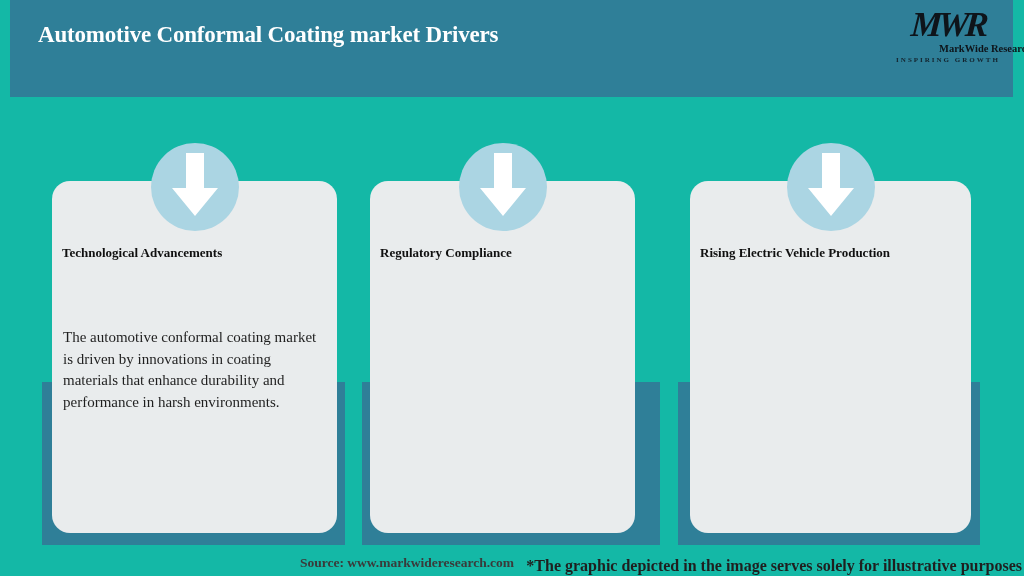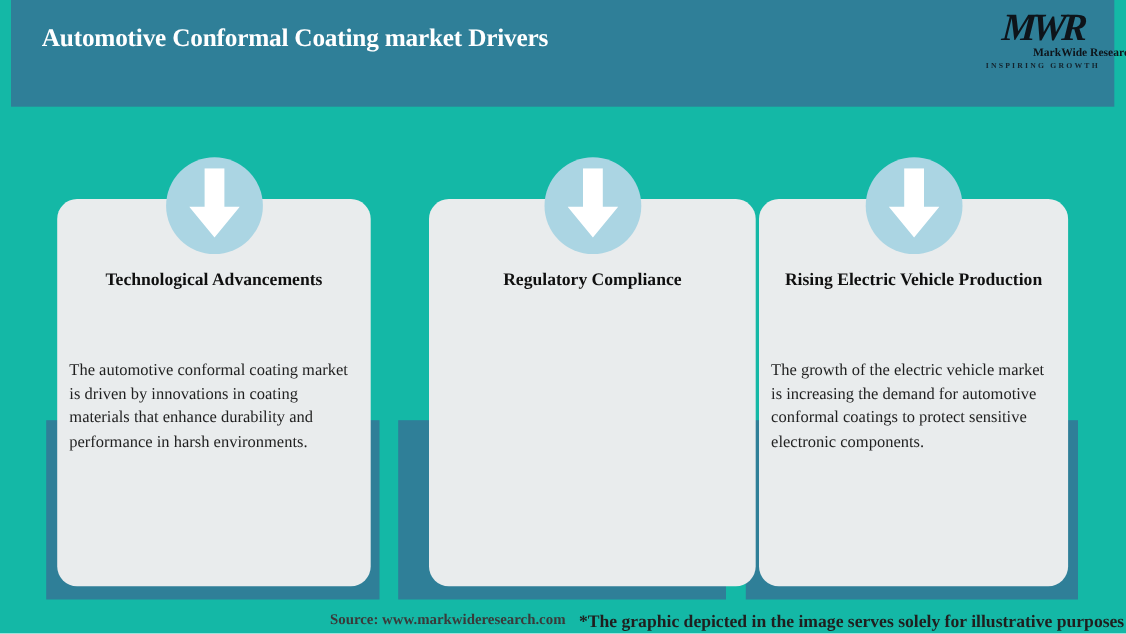--- a/index.html
+++ b/index.html
@@ -72,41 +72,40 @@
   .frame.f3 { left: 678px; width: 302px; }
 
   
   .card {
     position: absolute;
     top: 181px; height: 352px;
     background: #E9ECED;
     border-radius: 18px;
   }
   .card.c1 { left: 52px;  width: 285px; }
-  .card.c2 { left: 390px; width: 297px; }
+  .card.c2 { left: 370px; width: 265px; }
   .card.c3 { left: 690px; width: 281px; }
 
   .icon-circle {
     position: absolute;
     top: -38px; left: 50%;
     transform: translateX(-50%);
     width: 88px; height: 88px;
     border-radius: 50%;
     background: #ABD5E3;
     display: flex;
     align-items: center;
     justify-content: center;
   }
   .icon-circle svg { display: block; margin-top: -4px; }
 
   .card-title {
     position: absolute;
     top: 64px; left: 10px; right: 10px;
-    text-align: center;
-    font-size: 16px;
+    font-size: 13px;
     font-weight: bold;
     color: #101010;
     line-height: 1.28;
   }
   .card-body {
     position: absolute;
     top: 146px; left: 11px; right: 9px;
     font-size: 15px;
     line-height: 21.7px;
     color: #1f1f1f;
@@ -168,19 +167,18 @@
     <div class="card-title">Regulatory Compliance</div>
   </div>
 
   <div class="card c3">
     <div class="icon-circle">
       <svg width="46" height="64" viewBox="0 0 46 64">
         <path d="M14 0 h18 v35 h14 L23 63 L0 35 h14 z" fill="#ffffff"></path>
       </svg>
     </div>
     <div class="card-title">Rising Electric Vehicle Production</div>
-    <div class="card-body">The growth of the electric vehicle market is increasing the demand for automotive conformal coatings to protect sensitive electronic components.</div>
   </div>
 
   <div class="source-text">Source: www.markwideresearch.com</div>
   <div class="disclaimer-text">*The graphic depicted in the image serves solely for illustrative purposes</div>
 
 </div>
 
 </body></html>

